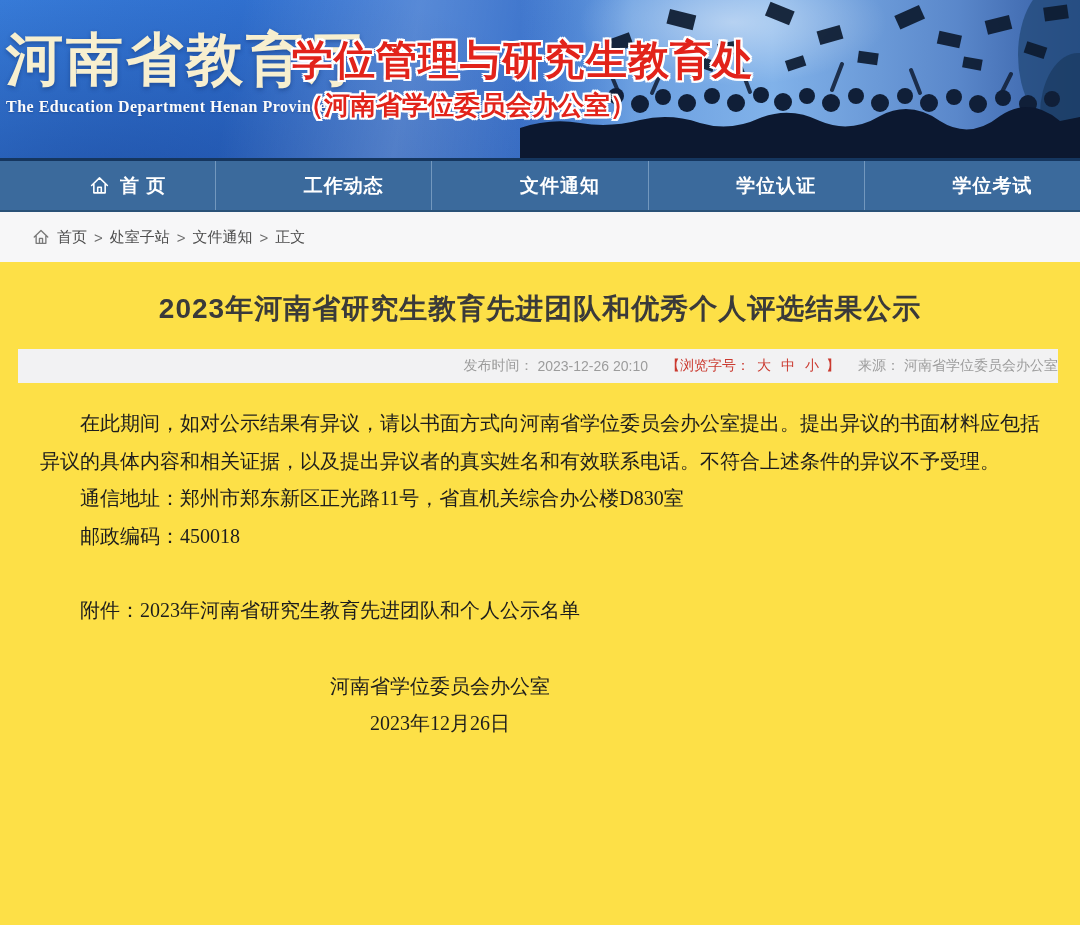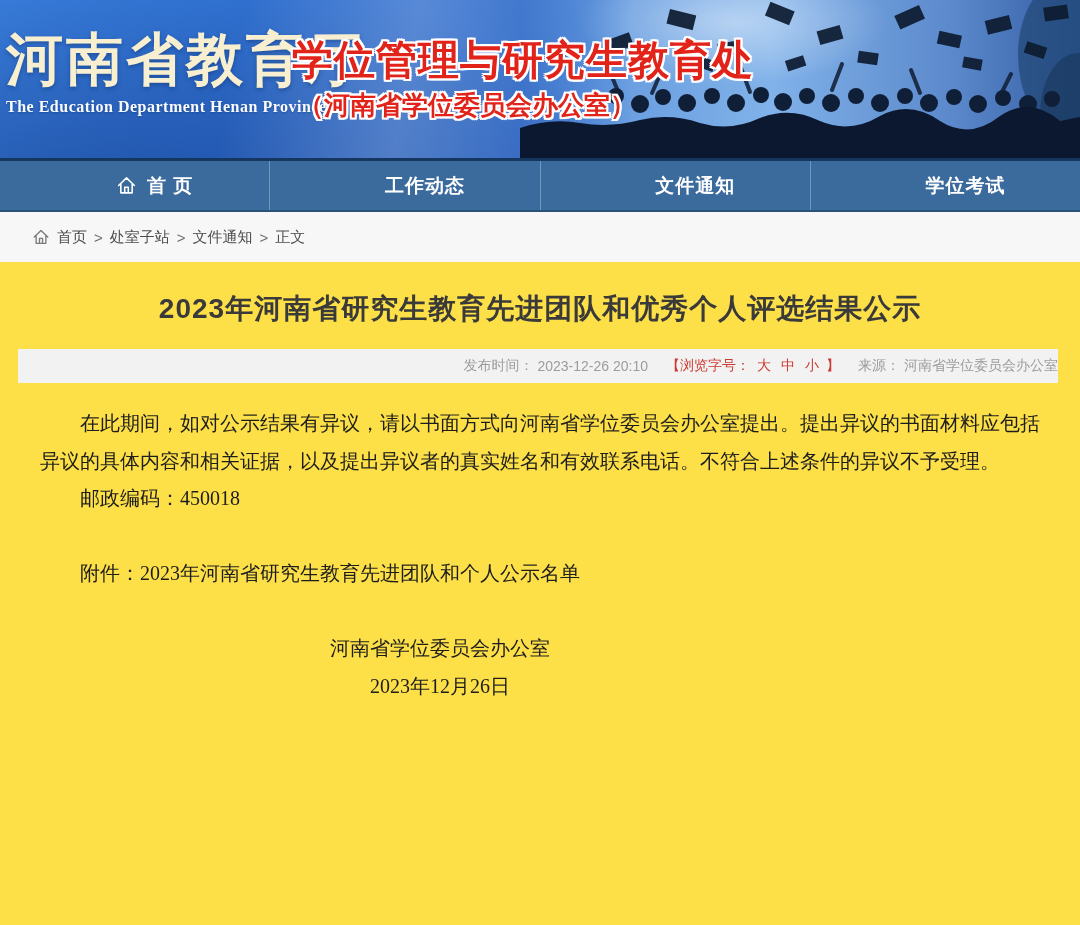--- a/index.html
+++ b/index.html
@@ -137,20 +137,23 @@
       </svg>
       <span>首 页</span>
     </div>
     <div class="nav-item">
       <span>工作动态</span>
     </div>
     <div class="nav-item">
       <span>文件通知</span>
     </div>
     <div class="nav-item">
+      <span>学位认证</span>
+    </div>
+    <div class="nav-item">
       <span>学位考试</span>
     </div>
   </div>
 
   <div class="crumbbar">
     <svg width="18" height="18" viewBox="0 0 20 20">
       <path d="M2.5 10 L10 2.8 L17.5 10 M4.6 8.6 V17 H15.4 V8.6 M8.3 17 V11.6 H11.7 V17" fill="none" stroke="#7a7a7a" stroke-width="1.5" stroke-linecap="round" stroke-linejoin="round"></path>
     </svg>
     <span class="crumb">首页</span>
     <span class="crumb-sep">&gt;</span>
@@ -172,19 +175,20 @@
     <span class="size-btn">中</span>
     <span class="size-btn">小</span>
     <span class="meta-red">】</span>
     <span class="gap"></span>
     <span>来源：</span>
     <span>河南省学位委员会办公室</span>
   </div>
 
   <div class="article">
     <p>在此期间，如对公示结果有异议，请以书面方式向河南省学位委员会办公室提出。提出异议的书面材料应包括异议的具体内容和相关证据，以及提出异议者的真实姓名和有效联系电话。不符合上述条件的异议不予受理。</p>
+    <p>通信地址：郑州市郑东新区正光路11号，省直机关综合办公楼D830室</p>
     <p>邮政编码：450018</p>
     <p class="attach"><span>附件：</span><span class="attach-name">2023年河南省研究生教育先进团队和个人公示名单</span></p>
     <p class="center-block sig">河南省学位委员会办公室</p>
     <p class="center-block">2023年12月26日</p>
   </div>
 
 </div>
 
 </body></html>

